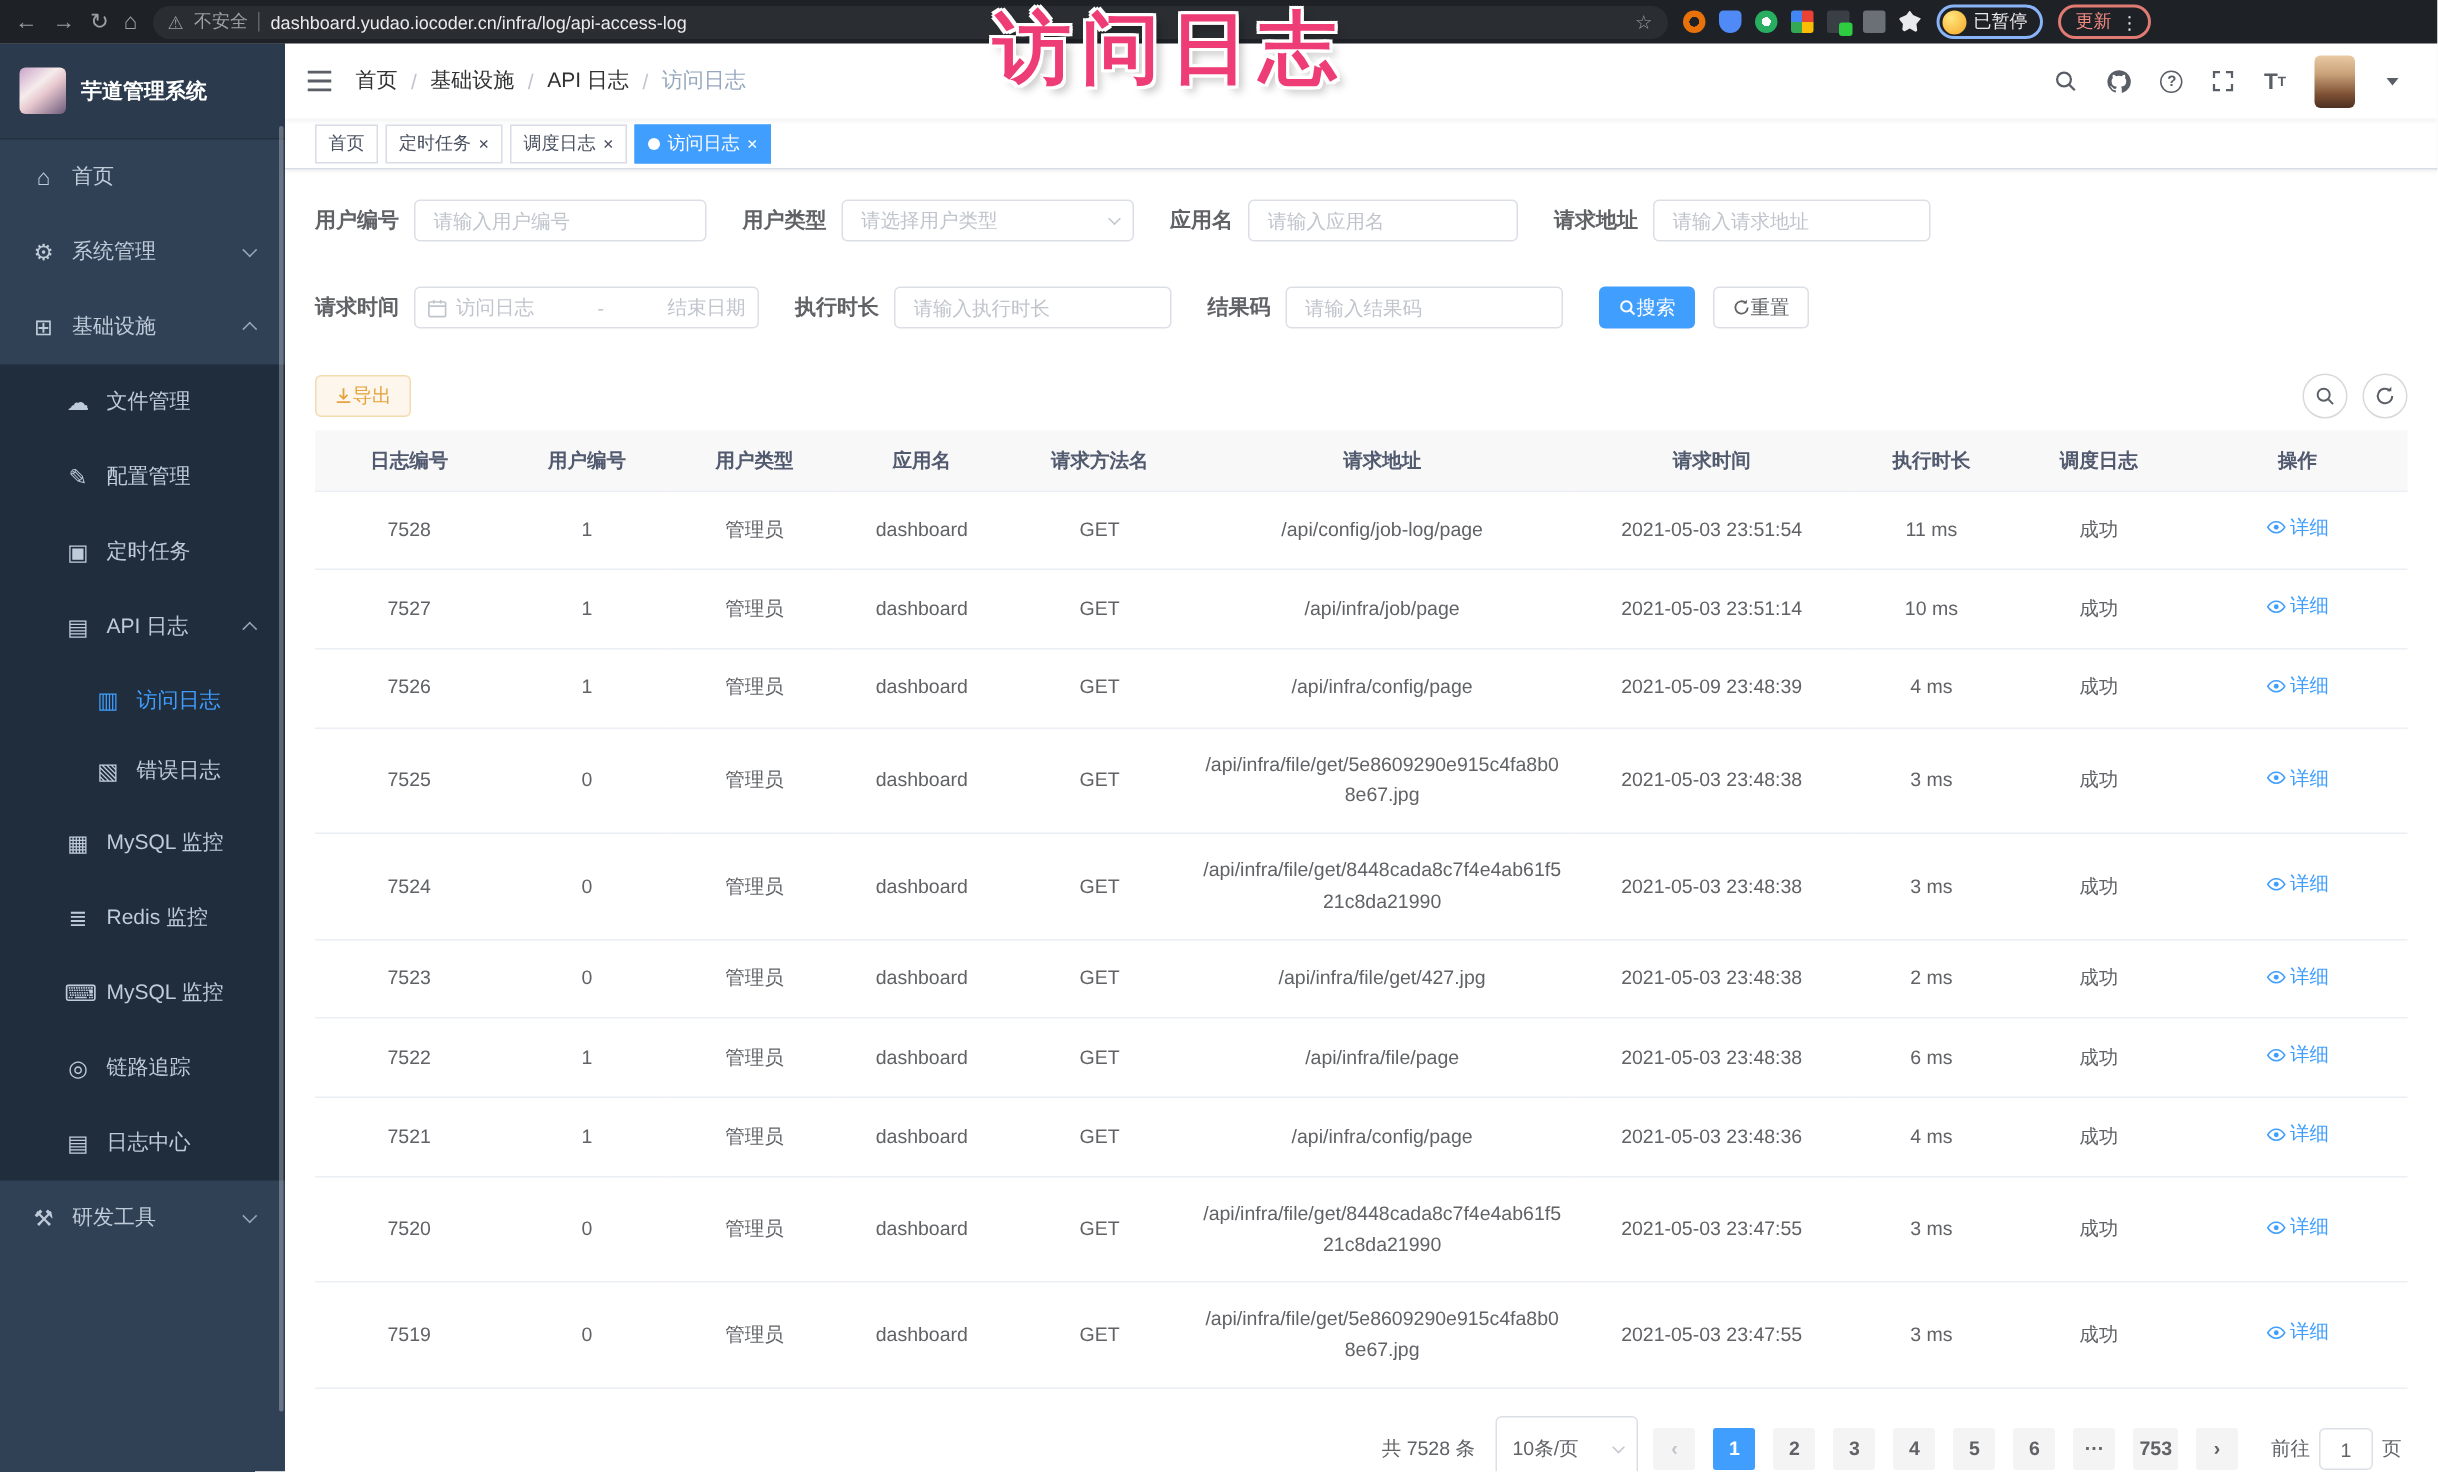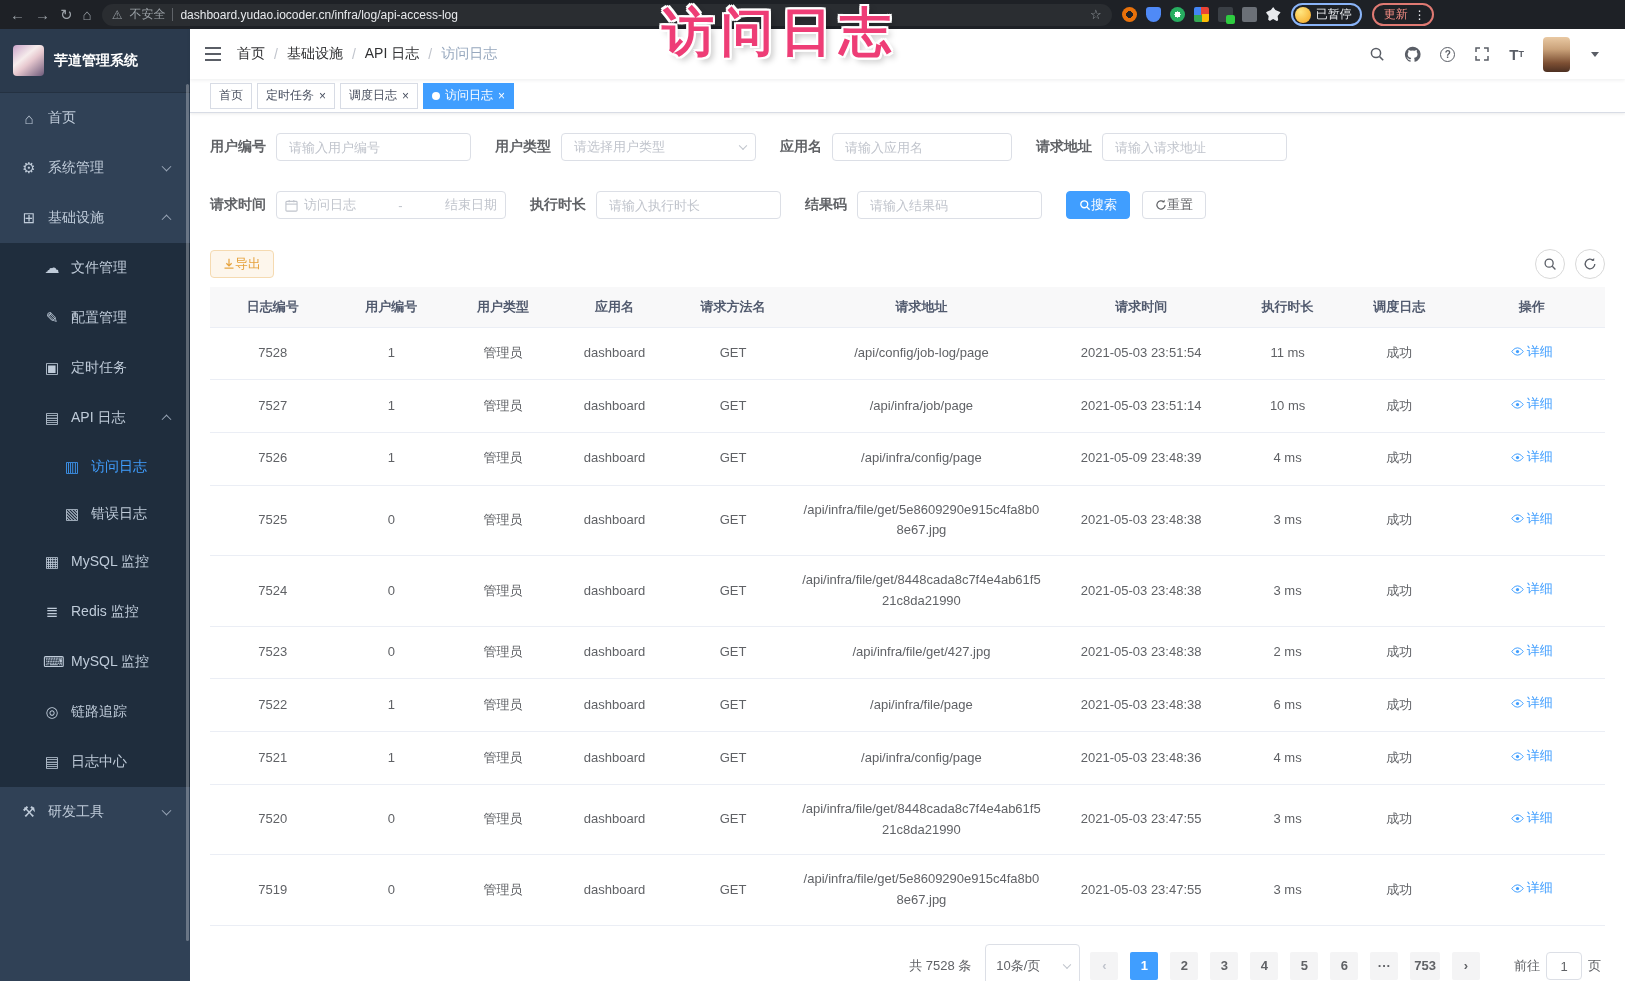--- a/index.html
+++ b/index.html
@@ -97,21 +97,21 @@
   tbody td{text-align:center;padding:14px 6px;border-bottom:1px solid #ebeef5;line-height:1.6;word-break:break-all}
   .detail-link{color:#409eff;cursor:pointer;display:inline-flex;align-items:center;gap:3px;text-decoration:none}
 
   
   .pagination{display:flex;align-items:center;justify-content:flex-end;margin:18px 4px 0 0;font-size:13px;color:#606266;gap:8px}
   .pg-total{margin-right:6px}
   .size-select{width:95px;height:44px;border:1px solid #dcdfe6;border-radius:4px;display:flex;align-items:center;padding:0 24px 0 10px;position:relative;color:#606266;cursor:pointer;background:#fff}
   .pg-btn{min-width:28px;height:28px;line-height:28px;text-align:center;background:#f4f4f5;border-radius:2px;color:#606266;cursor:pointer;padding:0 4px;margin:0 2px;font-weight:700}
   .pg-btn.page-active{background:#409eff;color:#fff}
   .pg-btn.disabled{color:#c0c4cc}
-  .goto{display:flex;align-items:center;gap:6px;margin-left:24px}
+  .goto{display:flex;align-items:center;gap:6px;margin-left:12px}
   .goto input{width:36px;height:28px;border:1px solid #dcdfe6;border-radius:4px;text-align:center;font-size:13px;color:#606266;outline:none;font-family:inherit}
 </style>
 </head>
 <body>
 
 <div class="browser-bar">
   <span class="bnav">←</span>
   <span class="bnav">→</span>
   <span class="bnav">↻</span>
   <span class="bnav">⌂</span>

